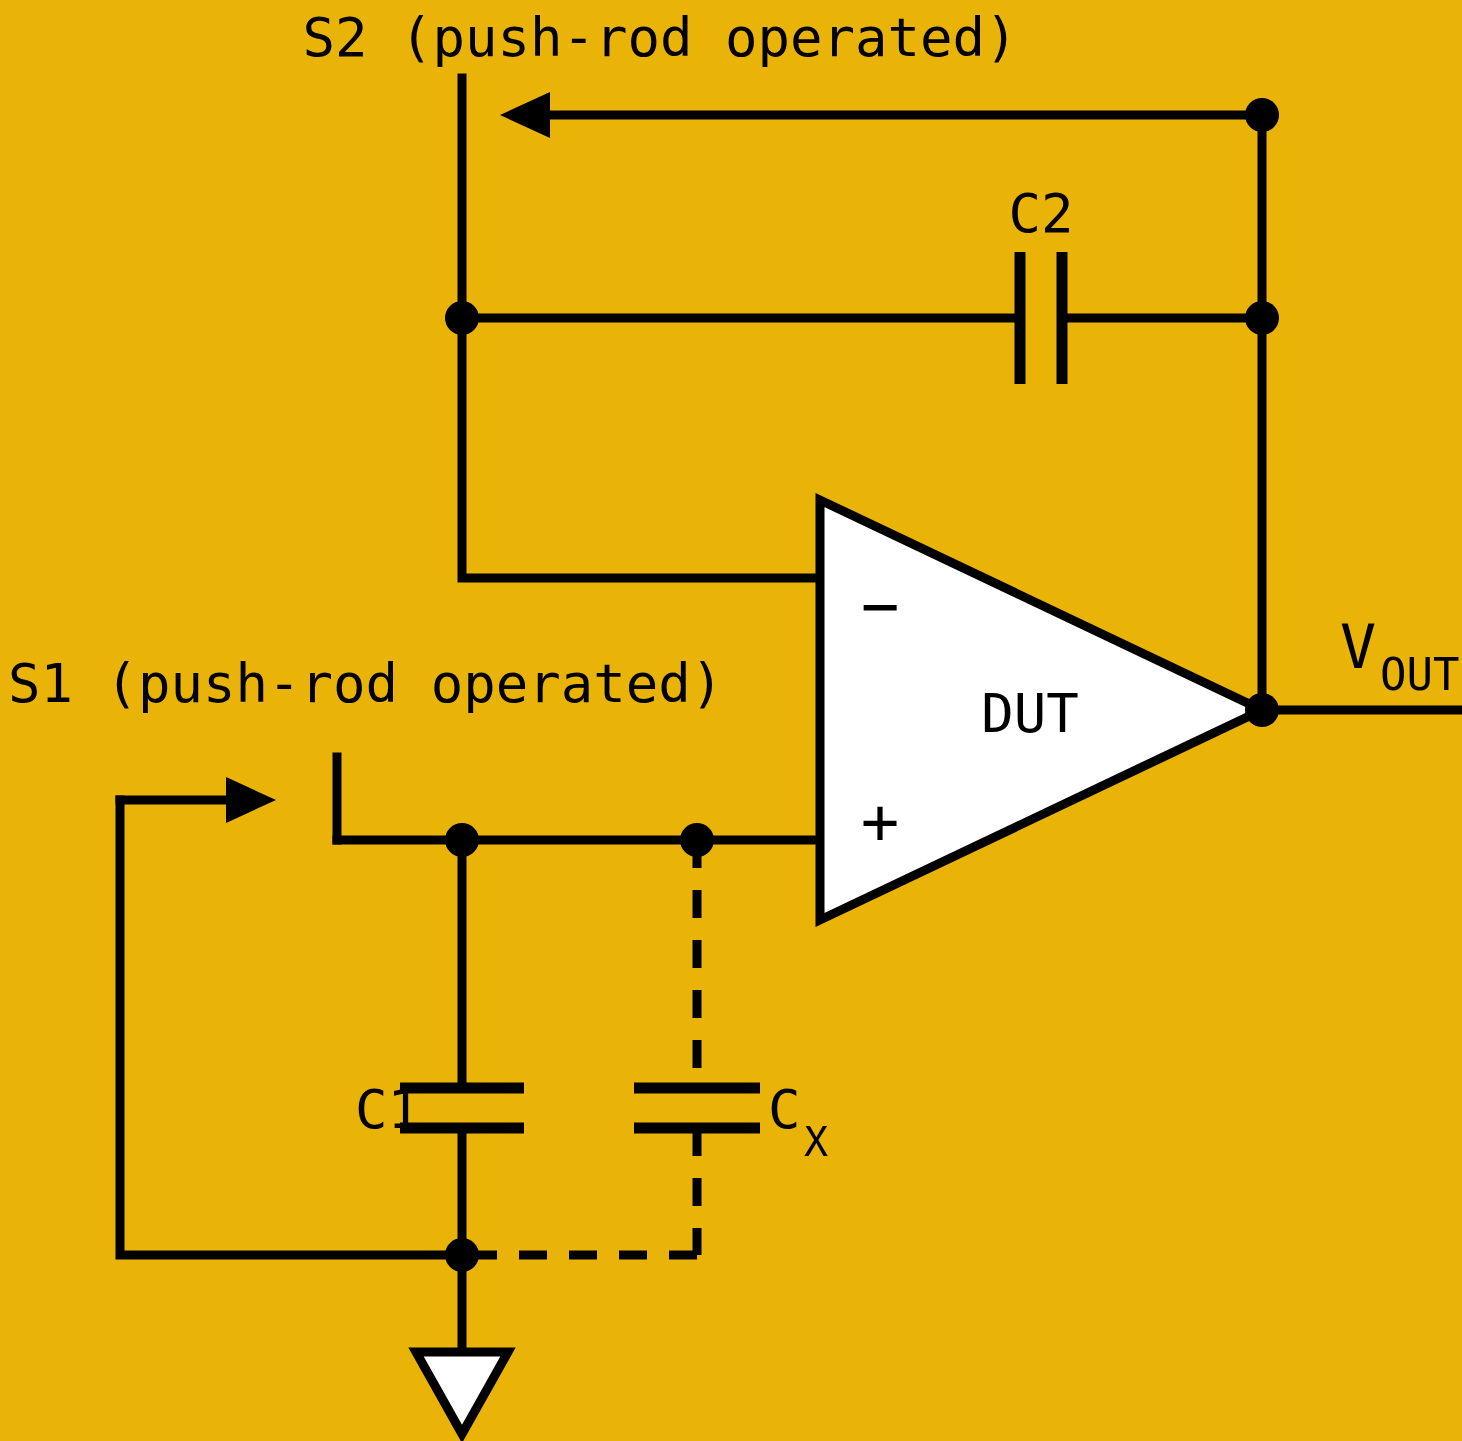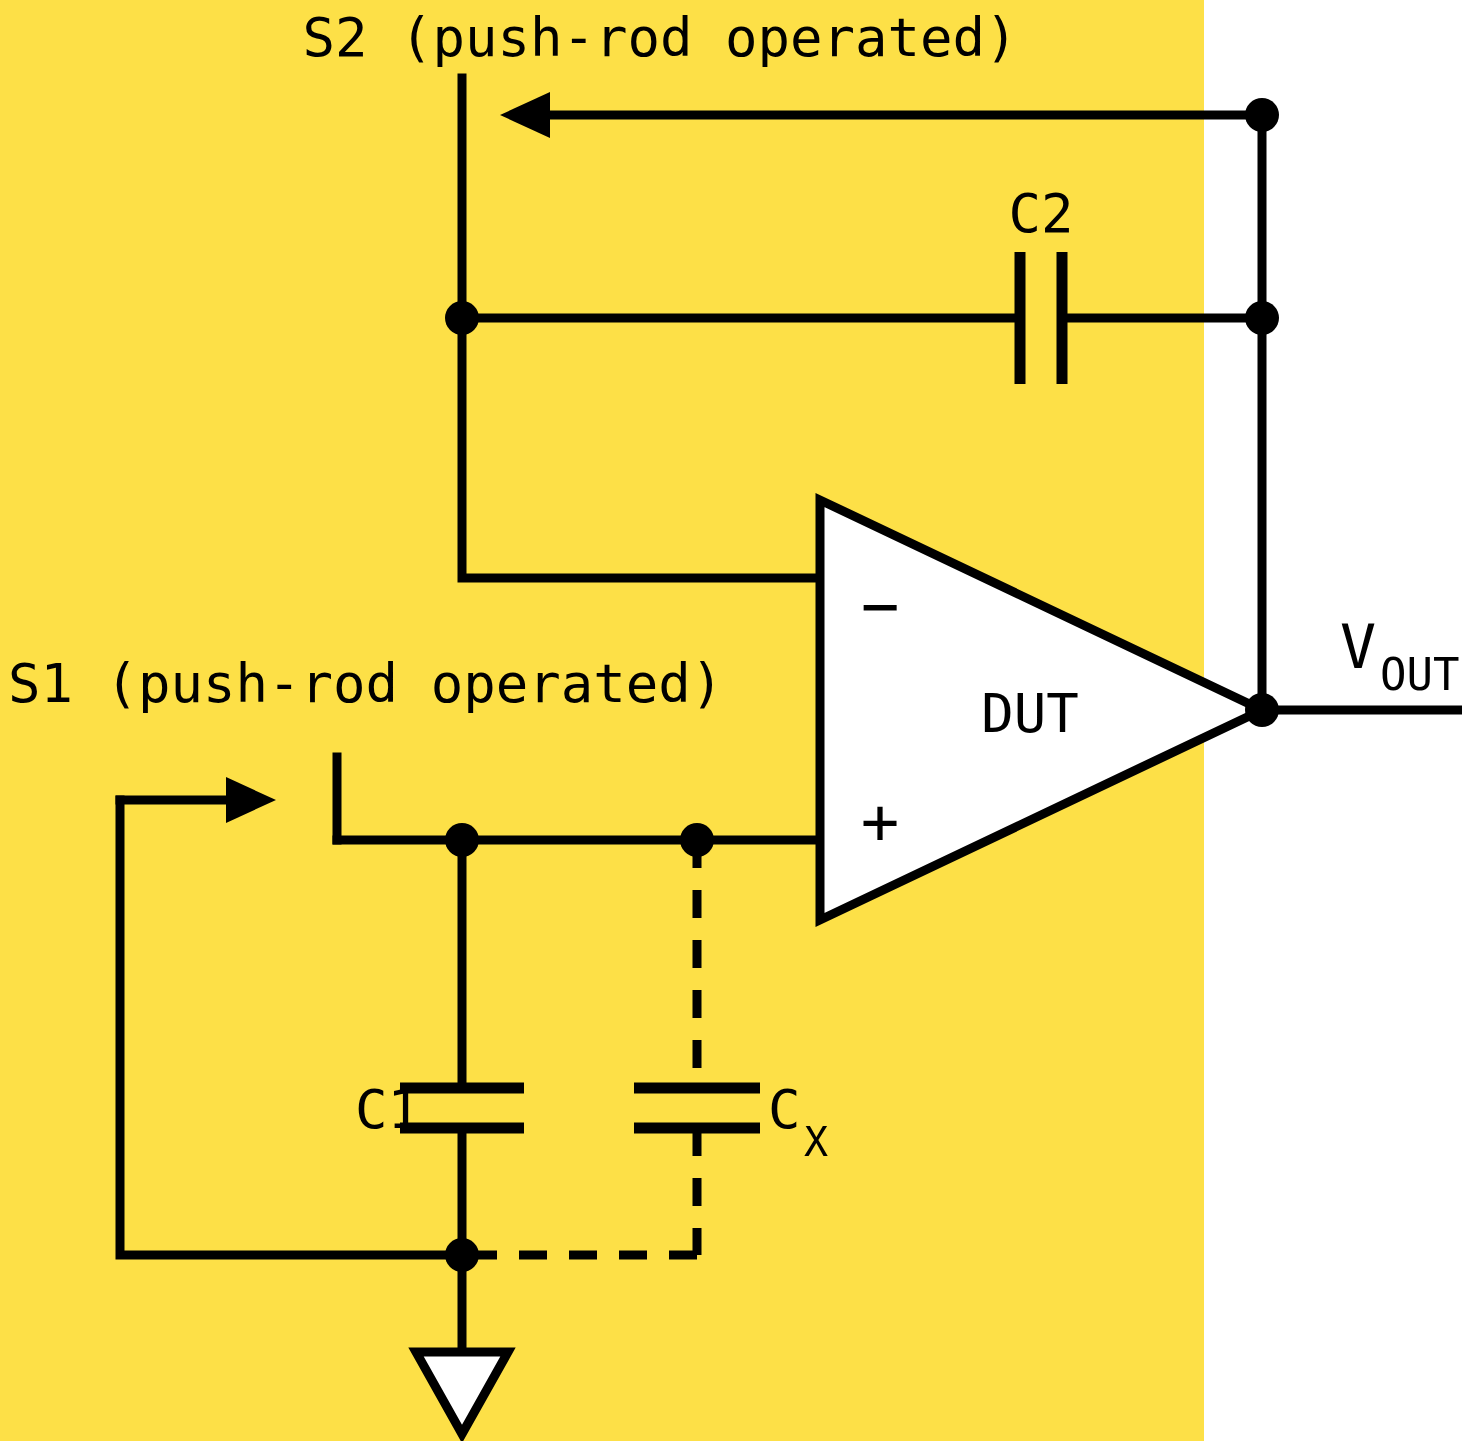--- a/index.html
+++ b/index.html
@@ -2,23 +2,23 @@
 <html><head>
 <meta charset="utf-8">
 <style>
   html, body {
     margin: 0;
     padding: 0;
     background: #ffffff;
   }
   .canvas {
     position: relative;
-    width: 1204px;
+    width: 1462px;
     height: 1441px;
-    background: #fde047;
+    background: #eab308;
     font-family: "DejaVu Sans Mono", monospace;
   }
   svg {
     display: block;
   }
   .wire {
     stroke: #000000;
     stroke-width: 9;
     fill: none;
     stroke-linecap: square;

